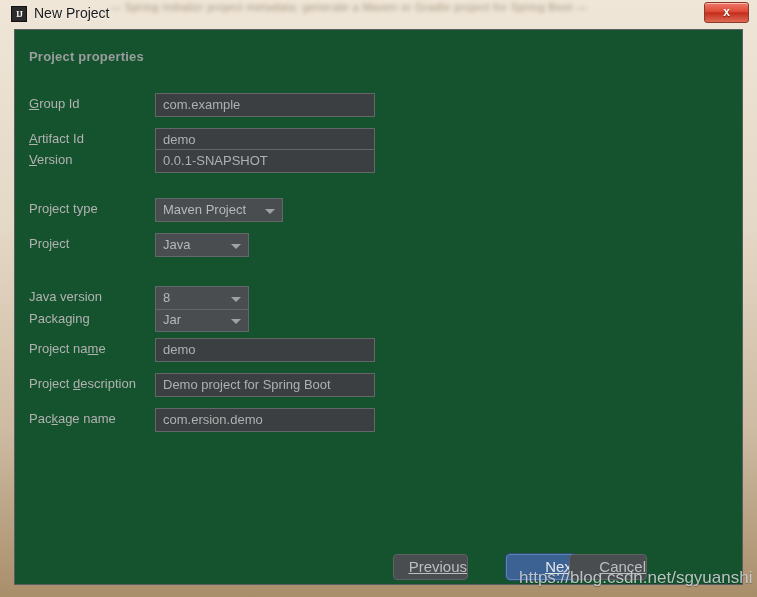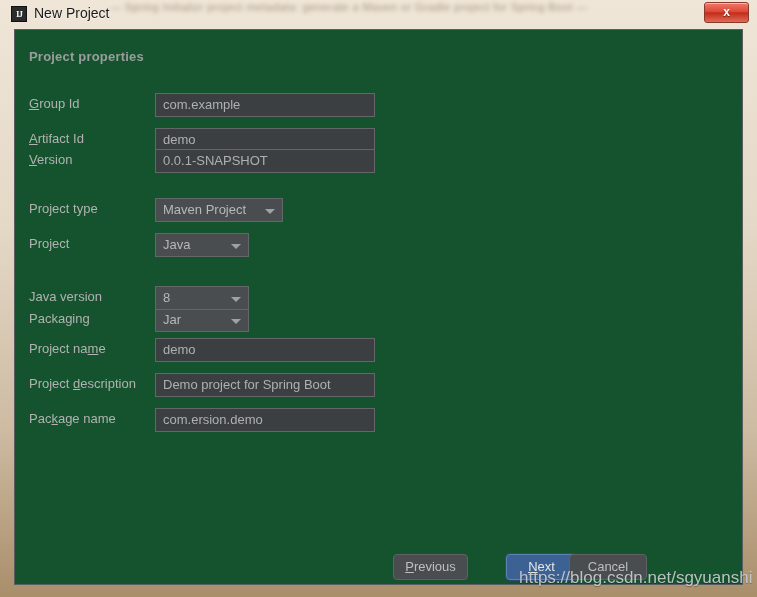--- a/index.html
+++ b/index.html
@@ -106,22 +106,22 @@
   }
 
   
   .btnrow{position:absolute;left:0;top:0;width:729px;height:556px;}
   .btn{
     position:absolute;height:26px;
     background:#4a4d4f;border:1px solid #5e6264;border-radius:4px;
     box-sizing:border-box;cursor:pointer;
   }
   .btn .cap{
-    display:block;text-align:center;line-height:24px;
-    font-size:13px;color:#bcbebf;white-space:nowrap;
+    display:block;text-align:right;line-height:24px;
+    font-size:15px;color:#bcbebf;white-space:nowrap;text-decoration:underline;
   }
   .btn .cap u{text-decoration:underline;}
   .btn.default{
     background:#3c6294;border:1px solid #5b83b5;
     box-shadow:0 0 0 1px #2e4a70;
   }
   .btn.default .cap{color:#e3e6e8;}
 
   
   .watermark{

